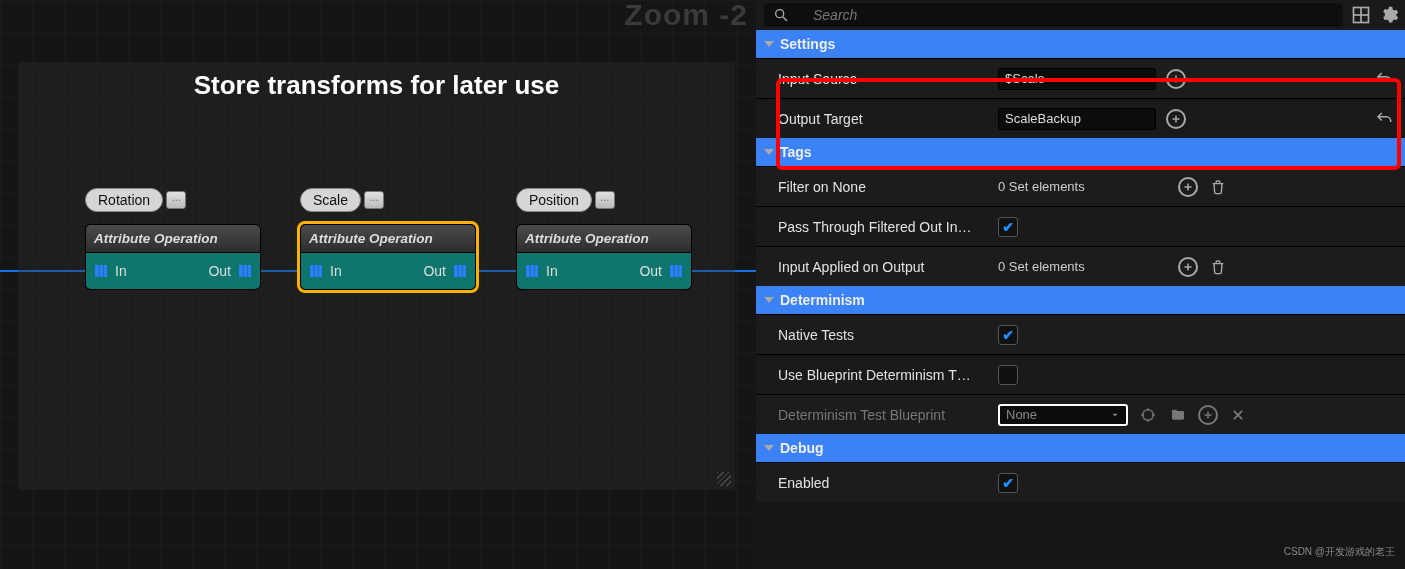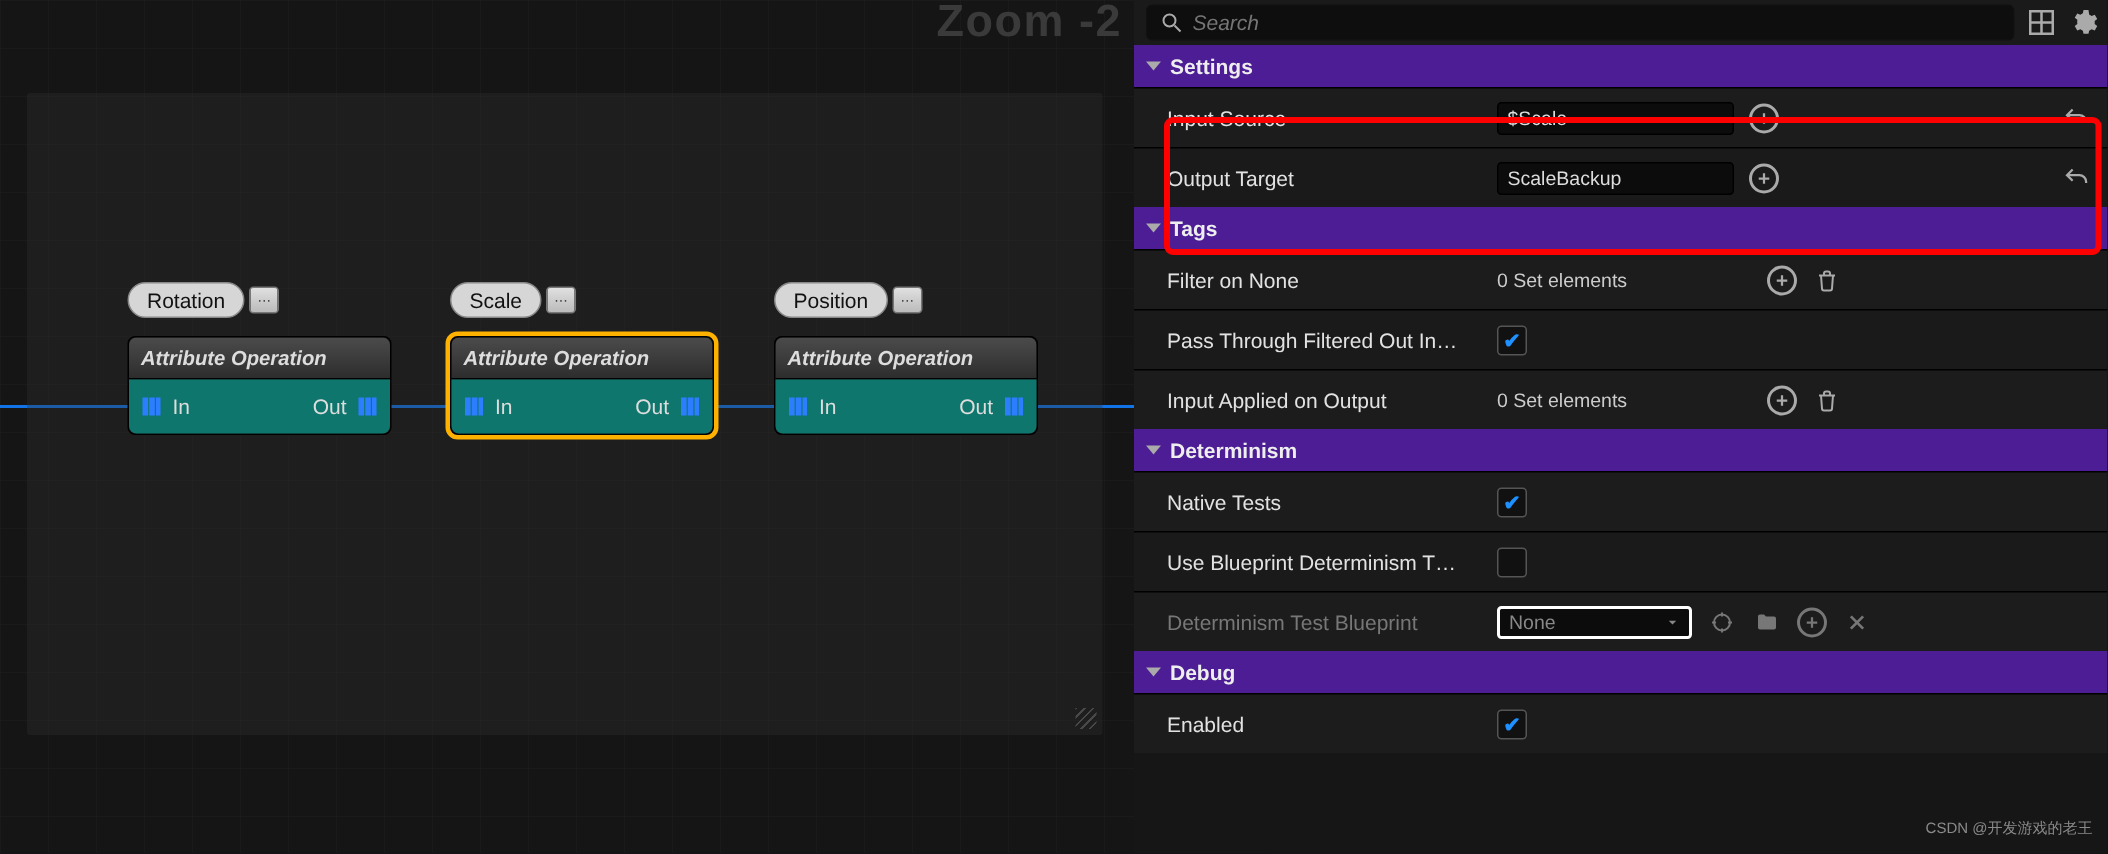--- a/index.html
+++ b/index.html
@@ -156,40 +156,40 @@
   }
   .search-wrap {
     flex: 1;
     height: 24px;
     border: 1px solid #111;
     border-radius: 4px;
     background: #0e0e0e;
     display: flex;
     align-items: center;
     padding: 0 8px;
-    gap: 6px;
+    gap: 24px;
   }
   .search-wrap input {
     flex: 1;
     background: transparent;
     border: none;
     outline: none;
     color: #aaa;
     font-size: 14px;
     font-style: italic;
   }
   .search-icon { width: 16px; height: 16px; color: #aaa; }
   .top-btn {
     width: 20px; height: 20px;
     color: #aaa;
     display: flex; align-items: center; justify-content: center;
   }
   
   .section-hdr {
-    background: #4c1d95;
+    background: #3b82f6;
     height: 28px;
     display: flex;
     align-items: center;
     padding: 0 8px;
     gap: 6px;
     font-weight: 700;
     font-size: 14px;
     color: #eee;
   }
   .tri {
@@ -291,20 +291,21 @@
 
 <div class="graph-panel grid-bg">
   <div class="zoom-label">Zoom -2</div>
 
   <div class="wire" style="left:0; width:88px;"></div>
   <div class="wire" style="left:260px; width:42px;"></div>
   <div class="wire" style="left:478px; width:40px;"></div>
   <div class="wire" style="left:692px; width:64px;"></div>
 
   <div class="comment-box">
+    <div class="comment-title">Store transforms for later use</div>
     <div class="resize-handle"></div>
   </div>
 
   <div class="node-wrap" style="left:85px; top:224px;">
     <div class="node-tag">
       <span class="tag-pill">Rotation</span>
       <span class="tag-icon">⋯</span>
     </div>
     <div class="node">
       <div class="node-header">Attribute Operation</div>

